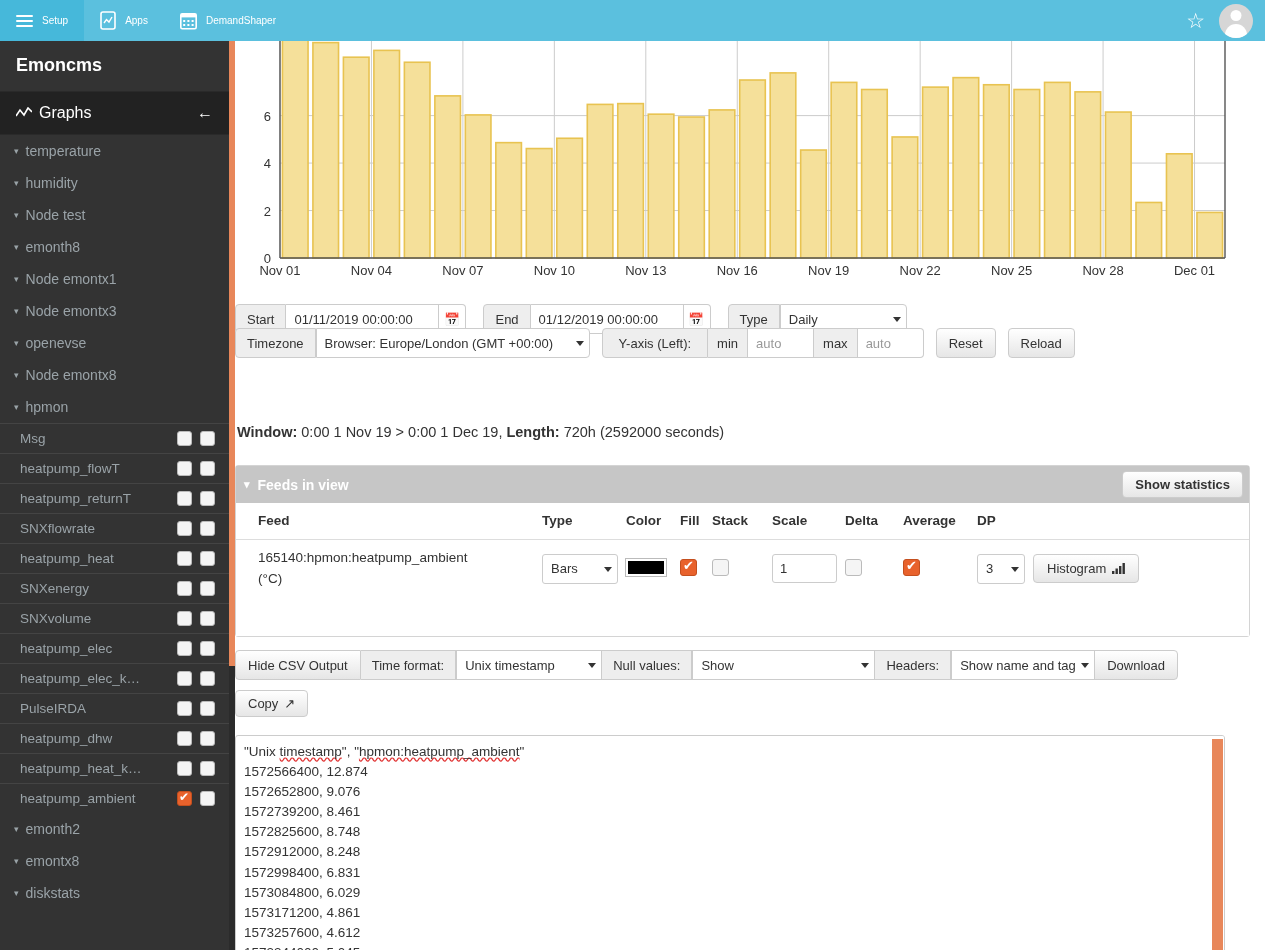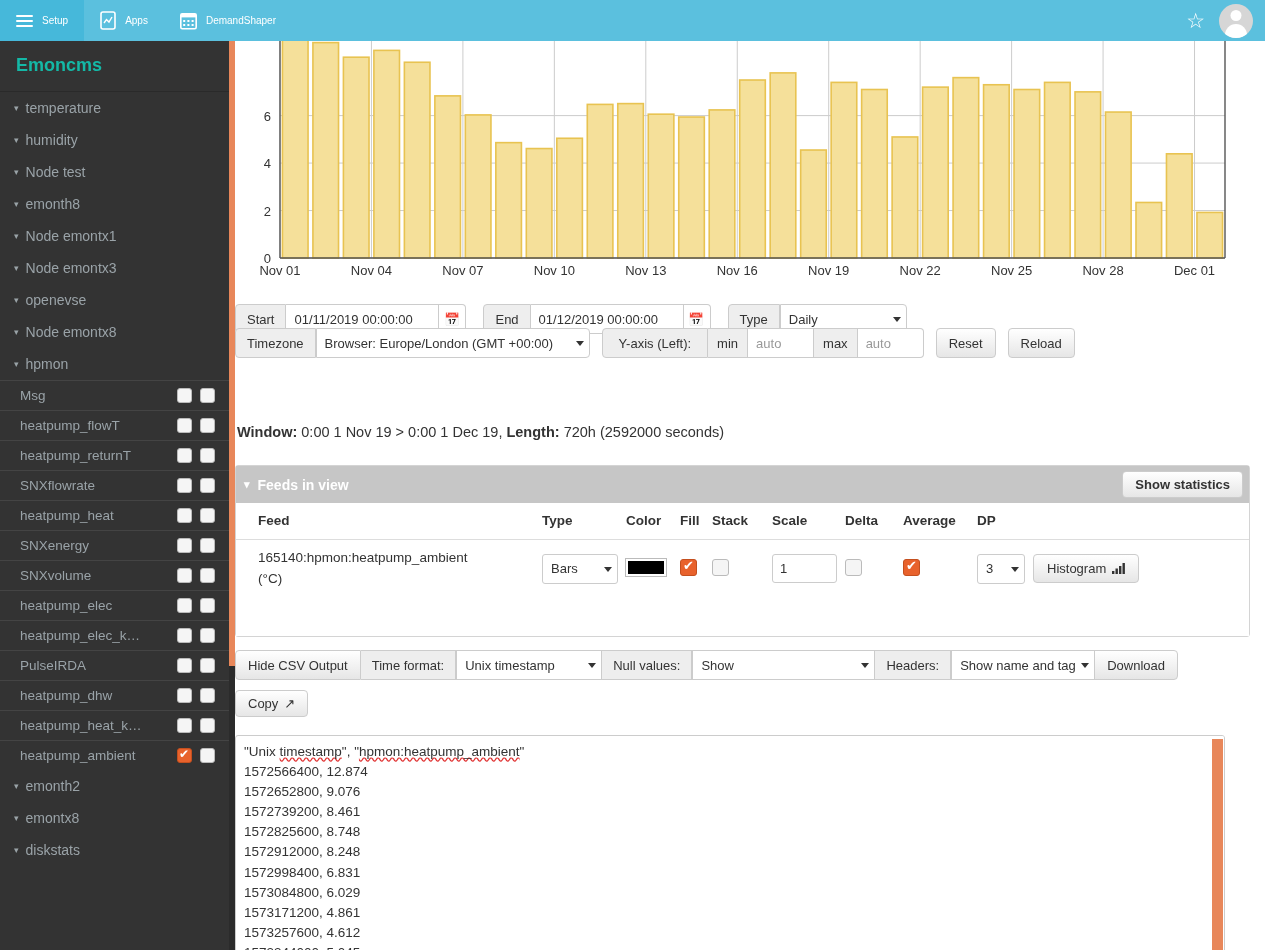--- a/index.html
+++ b/index.html
@@ -55,21 +55,21 @@
   }
   #sidebar-scroll-track {
     position: absolute; top: 41px; left: 229px;
     width: 6px; height: 909px; background: #2b2b2b;
   }
   #sidebar-scroll-thumb {
     position: absolute; top: 41px; left: 229px;
     width: 6px; height: 625px; background: #e8875a;
   }
   .brand {
-    color: #14b8a6; font-size: 18px; font-weight: bold;
+    color: #ffffff; font-size: 18px; font-weight: bold;
     padding: 14px 16px 15px 16px;
     border-bottom: 1px solid #2a2a2a;
   }
   .graphs-row {
     background: #222; color: #fff;
     padding: 12px 16px; font-size: 16px;
     display: flex; align-items: center; justify-content: space-between;
     border-bottom: 1px solid #2a2a2a;
   }
   .graphs-row .lbl { display: flex; align-items: center; gap: 7px; }
@@ -264,20 +264,29 @@
     <span>DemandShaper</span>
   </div>
   <div class="nav-right">
     <span class="star-icon">☆</span>
     <span class="avatar-icon"></span>
   </div>
 </div>
 
 <div id="sidebar">
   <div class="brand">Emoncms</div>
+  <div class="graphs-row">
+    <span class="lbl">
+      <svg width="16" height="12" viewBox="0 0 16 12">
+        <polyline points="0,9 4,3 8,8 12,1 16,5" fill="none" stroke="#fff" stroke-width="1.6"></polyline>
+      </svg>
+      <span>Graphs</span>
+    </span>
+    <span class="back-arrow">←</span>
+  </div>
   <div id="sidebar-nodes-top">
       <div class="node-row">
         <span class="caret">▾</span>
         <span>temperature</span>
       </div>
       <div class="node-row">
         <span class="caret">▾</span>
         <span>humidity</span>
       </div>
       <div class="node-row">

